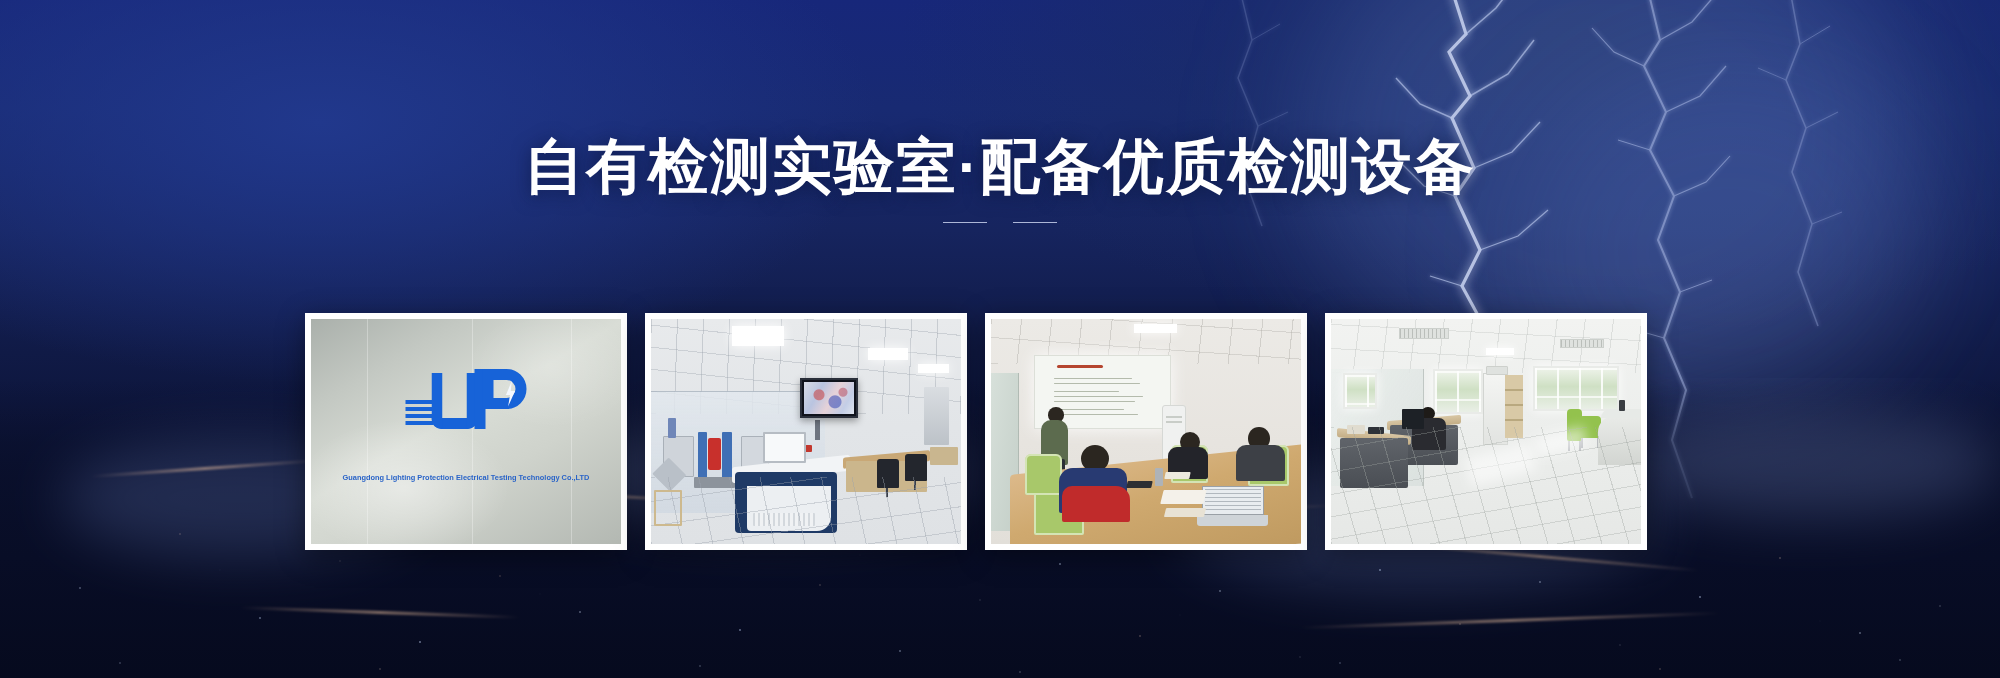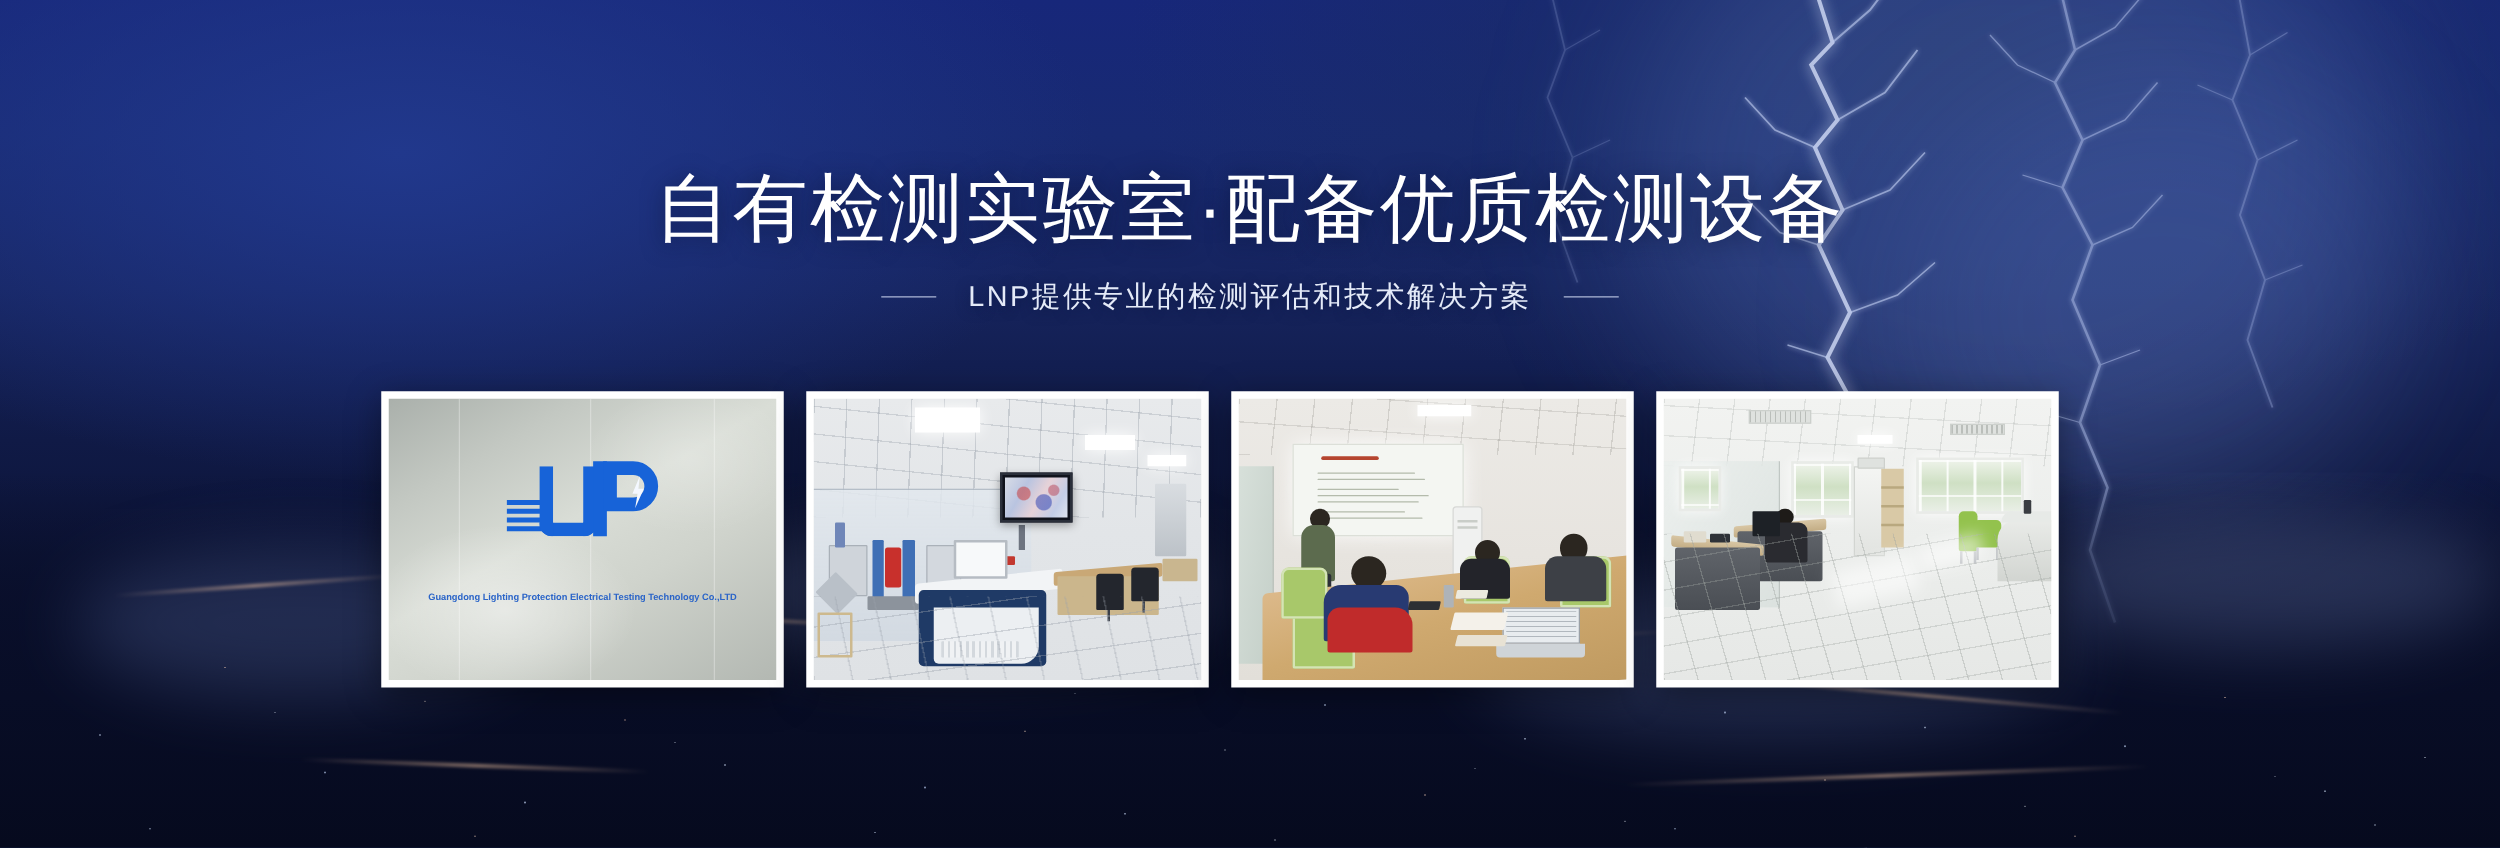--- a/index.html
+++ b/index.html
@@ -64,21 +64,21 @@
     background:linear-gradient(90deg, rgba(255,190,150,0), rgba(255,206,168,.9), rgba(255,190,150,0)); }
   .city-haze{ position:absolute; border-radius:50%; filter:blur(28px); opacity:.30; }
 
   
   .bolt-layer{ position:absolute; inset:0; pointer-events:none; }
   .glow{ position:absolute; border-radius:50%; filter:blur(60px); }
 
   
   .headline{
     position:absolute; top:132px; left:0; width:100%; text-align:center;
-    font-size:60px; font-weight:400; color:#ffffff; letter-spacing:2px;
+    font-size:60px; font-weight:700; color:#ffffff; letter-spacing:2px;
     line-height:1.15; text-shadow:0 2px 18px rgba(10,20,60,.75);
   }
   .sub-row{
     position:absolute; top:222px; left:0; width:100%;
     display:flex; align-items:center; justify-content:center; gap:26px;
   }
   .sub-dash{ width:44px; height:1px; background:rgba(224,232,255,.75); }
   .subtitle{ font-size:23px; color:#e4eaf8; letter-spacing:2px; font-weight:400;
     text-shadow:0 1px 10px rgba(10,20,60,.7); white-space:nowrap; }
 
@@ -283,21 +283,20 @@
     <div class="city-streak" style="left:980px;bottom:162px;width:360px;transform:rotate(-3deg);"></div>
     <div class="city-streak" style="left:1380px;bottom:120px;width:320px;transform:rotate(5deg);"></div>
     <div class="city-streak" style="left:1300px;bottom:56px;width:420px;transform:rotate(-2deg);"></div>
     <div class="city-streak" style="left:240px;bottom:64px;width:280px;transform:rotate(2deg);"></div>
   </div>
 
   <div class="headline">自有检测实验室·配备优质检测设备</div>
 
   <div class="sub-row">
     <span class="sub-dash"></span>
-    <span class="subtitle">LNP提供专业的检测评估和技术解决方案</span>
     <span class="sub-dash"></span>
   </div>
 
   <div class="strip">
 
     <div class="card">
       <div class="photo p1">
         <div class="sheen"></div>
         <div class="pane" style="left:18%;"></div>
         <div class="pane" style="left:52%;"></div>

